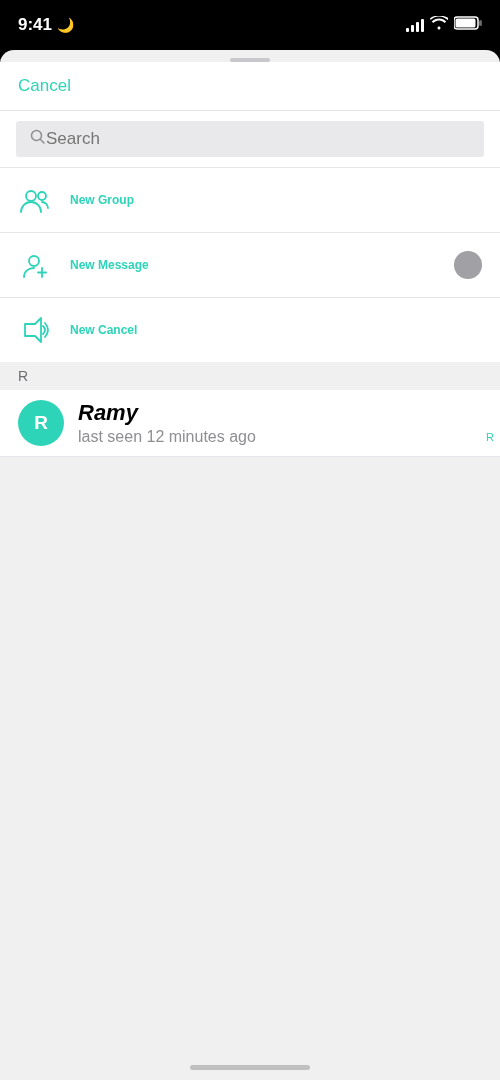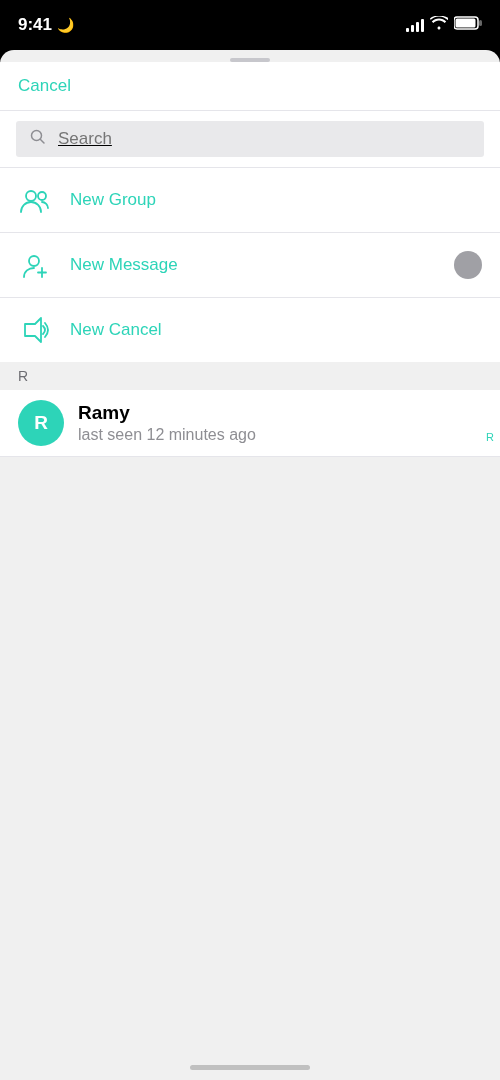--- a/index.html
+++ b/index.html
@@ -95,22 +95,21 @@
       padding: 10px 16px;
       border-bottom: 1px solid #e5e5ea;
     }
 
     .search-bar {
       background: #e9e9eb;
       border-radius: 3px;
       display: flex;
       align-items: center;
       padding: 8px 14px;
-      gap: 12px;
-      text-decoration: underline;
+      gap: 0;
     }
 
     .search-input {
       background: transparent;
       border: none;
       outline: none;
       font-size: 17px;
       color: #8e8e93;
       width: 100%;
     }
@@ -137,22 +136,23 @@
     .action-icon {
       width: 36px;
       height: 36px;
       display: flex;
       align-items: center;
       justify-content: center;
       flex-shrink: 0;
     }
 
     .action-label {
-      font-size: 17px;
+      font-size: 12px;
       color: #2dd4b8;
+      font-weight: bold;
     }
 
     .scroll-indicator {
       position: absolute;
       right: 18px;
       top: 50%;
       transform: translateY(-50%);
       width: 28px;
       height: 28px;
       background: #a0a0a5;
@@ -190,23 +190,24 @@
       flex-shrink: 0;
     }
 
     .contact-info {
       display: flex;
       flex-direction: column;
       gap: 2px;
     }
 
     .contact-name {
-      font-size: 19px;
+      font-size: 22px;
       font-weight: 600;
       color: #000;
+      font-style: italic;
     }
 
     .contact-status {
       font-size: 16px;
       color: #8e8e93;
     }
 
     .alphabet-sidebar {
       position: absolute;
       right: 6px;

